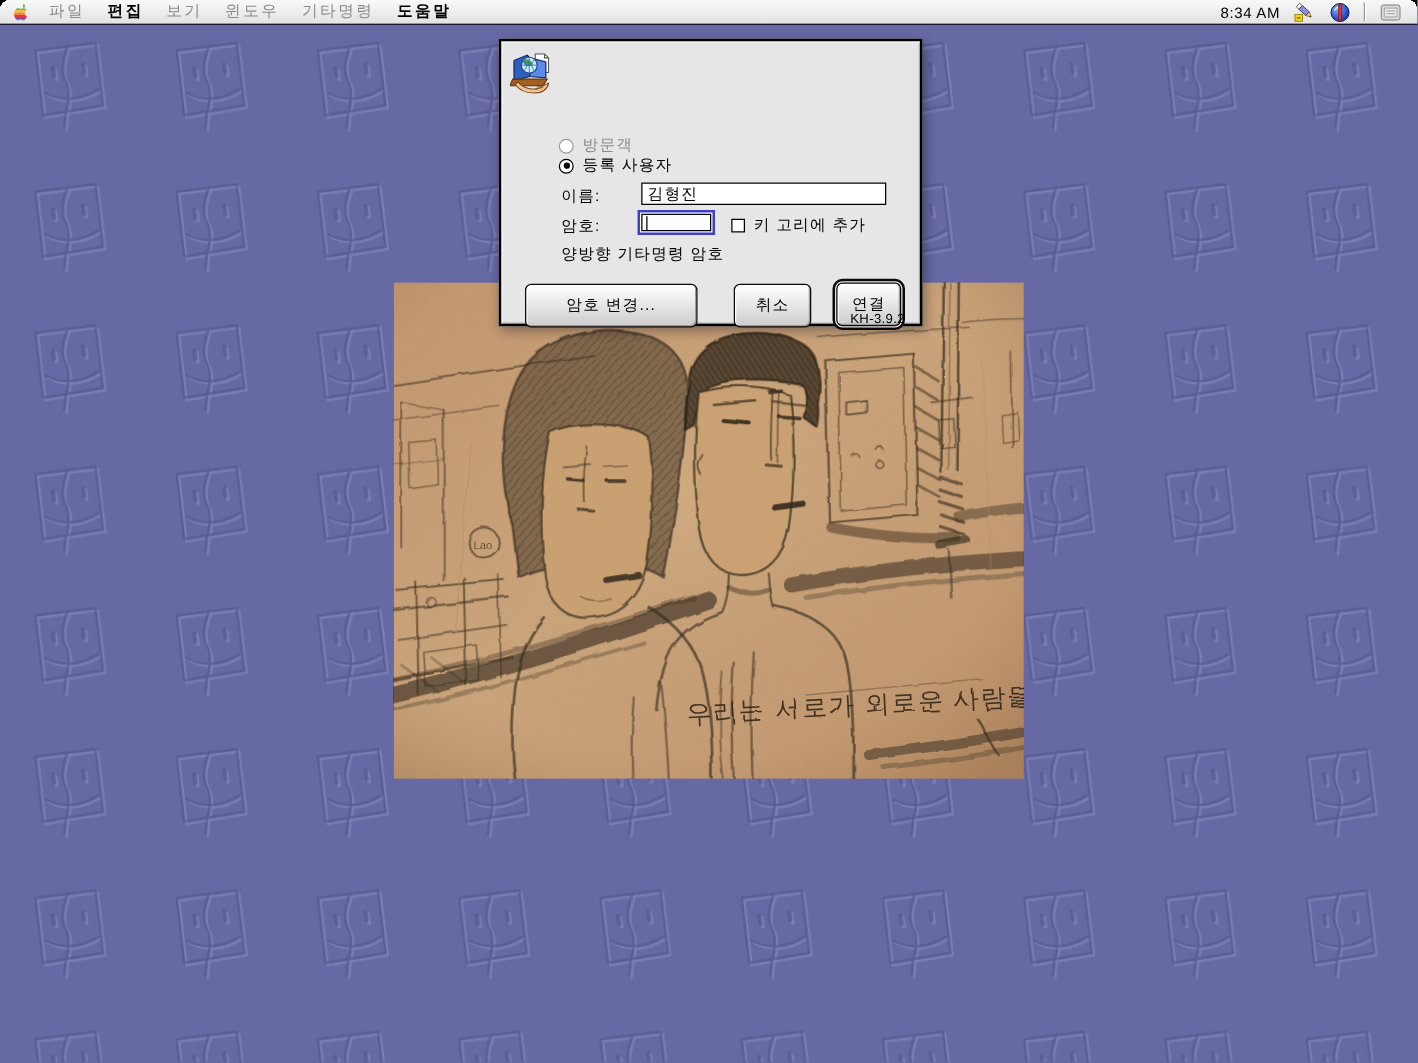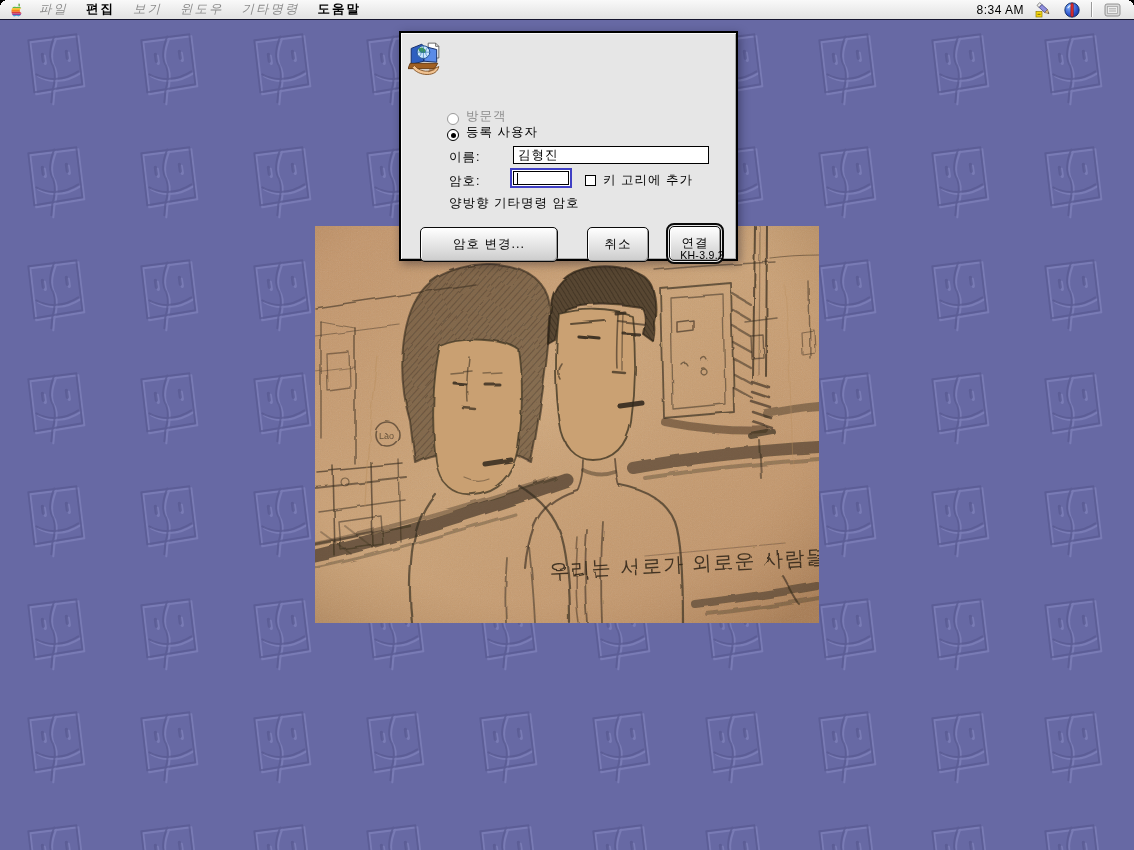--- a/index.html
+++ b/index.html
@@ -17,40 +17,40 @@
     background:linear-gradient(#f9f9f9,#e2e2e2);
     border-bottom:1px solid #15152e;
     display:flex; align-items:center;
     font-size:12.5px; color:#000;
   }
   .corner { position:absolute; top:0; width:5px; height:5px; z-index:40; }
   .corner.l { left:0;  background:radial-gradient(circle at 100% 100%, rgba(0,0,0,0) 4px, #000 4px); }
   .corner.r { right:0; background:radial-gradient(circle at 0% 100%,  rgba(0,0,0,0) 4px, #000 4px); }
   .apple { margin:0 7px 0 10px; display:flex; align-items:center; }
   .mi { padding:0 9px; letter-spacing:2px; white-space:nowrap; cursor:default; }
-  .mi.dis { color:#8b8b8b;font-style:italic; }
+  .mi.dis { color:#8b8b8b; }
   .mi.b { font-weight:bold; }
   .mb-right { margin-left:auto; display:flex; align-items:center; gap:11px; padding-right:13px; }
   .clock { font-size:12px; letter-spacing:.5px; }
   .mb-divider { width:2px; height:15px; border-left:1px solid #9a9a9a; border-right:1px solid #fff; }
 
   
   .wallpaper { position:absolute; top:20px; left:0; z-index:0; display:block; }
   .picture  { position:absolute; top:226px; left:315px; z-index:5; display:block; }
 
   
   .dialog {
     position:absolute; left:399px; top:31px; width:339px; height:230px; z-index:20;
     background:#E6E6E6; border:2px solid #000;
     box-shadow:inset 1px 1px 0 #fbfbfb, inset -1px -1px 0 #ababab, 2px 3px 9px rgba(10,10,30,.4);
     font-size:12.5px; color:#000;
   }
   .dialog .abs { position:absolute; }
   .dlg-title { left:48px; top:40px; width:288px; font-size:12px; letter-spacing:.5px; white-space:nowrap; }
-  .radio-row { display:flex; align-items:flex-end; gap:7px; letter-spacing:1px; }
+  .radio-row { display:flex; align-items:center; gap:7px; letter-spacing:1px; }
   .radio { width:12px; height:12px; border:1.5px solid #000; border-radius:50%; background:#fff; flex:none;
            display:flex; align-items:center; justify-content:center; }
   .radio.sel::after { content:""; width:5px; height:5px; background:#000; border-radius:50%; }
   .radio.dis { border-color:#9a9a9a; }
   .dim { color:#8b8b8b; }
   .lbl { letter-spacing:1px; }
   .fld {
     border:1px solid #000; background:#fff; height:18px; padding:0 4px;
     font:12.5px "Liberation Sans","DejaVu Sans",sans-serif; letter-spacing:1px; color:#000000;
   }

